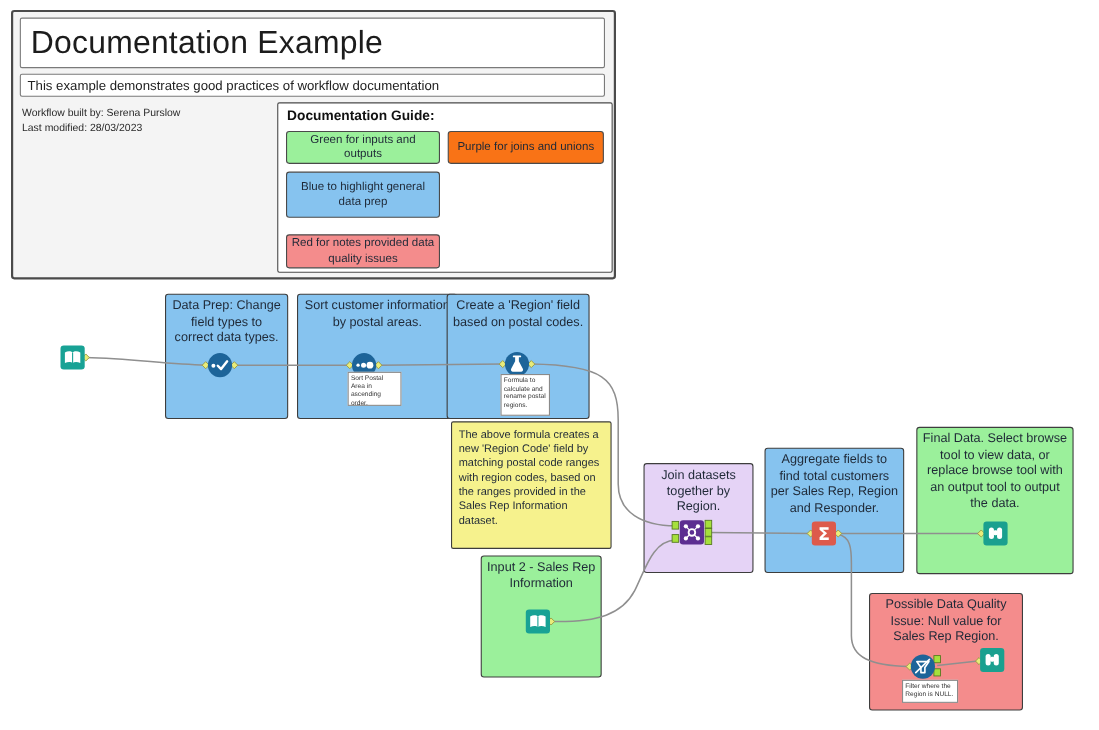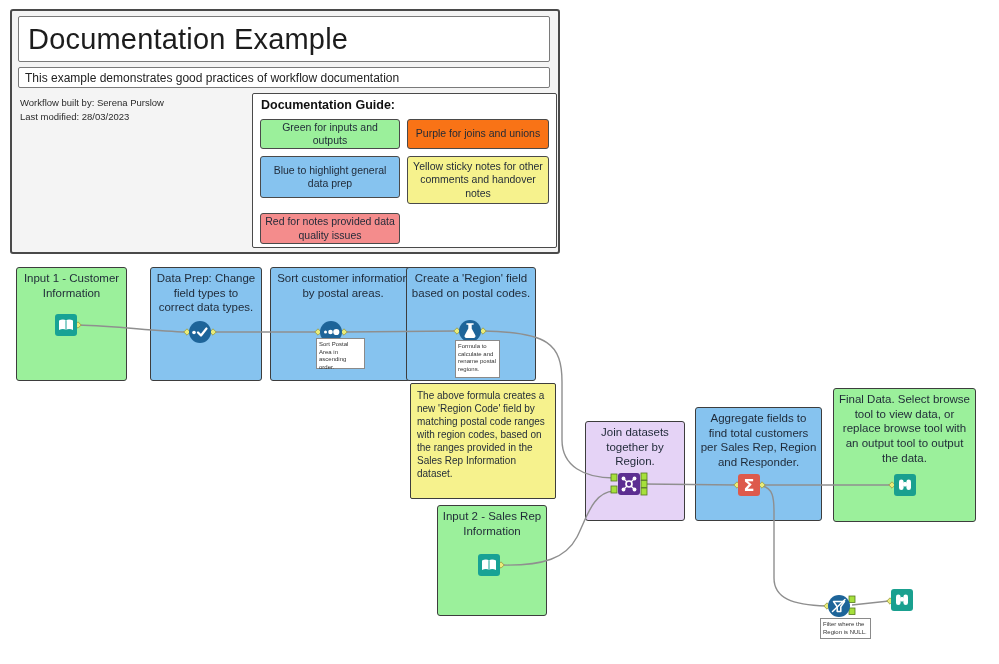--- a/index.html
+++ b/index.html
@@ -68,32 +68,26 @@
       <div class="guide-title">Documentation Guide:</div>
       <div class="chip chip-green">
         <span>Green for inputs and outputs</span>
       </div>
       <div class="chip chip-purple">
         <span>Purple for joins and unions</span>
       </div>
       <div class="chip chip-blue">
         <span>Blue to highlight general data prep</span>
       </div>
-      <div class="chip chip-yellow">
-        <span>Yellow sticky notes for other comments and handover notes</span>
-      </div>
       <div class="chip chip-red">
         <span>Red for notes provided data quality issues</span>
       </div>
     </div>
   </div>
 
-  <div class="node t-green" style="left:16px;top:267px;width:111px;height:114px">
-    <div class="nlabel">Input 1 - Customer Information</div>
-  </div>
   <div class="node t-blue" style="left:150px;top:267px;width:112px;height:114px">
     <div class="nlabel">Data Prep: Change field types to correct data types.</div>
   </div>
   <div class="node t-blue" style="left:270px;top:267px;width:146px;height:114px">
     <div class="nlabel">Sort customer information by postal areas.</div>
   </div>
   <div class="node t-blue" style="left:406px;top:267px;width:130px;height:114px">
     <div class="nlabel">Create a 'Region' field based on postal codes.</div>
   </div>
   <div class="sticky" style="left:410px;top:383px;width:146px;height:116px">
@@ -103,20 +97,23 @@
     <div class="nlabel">Join datasets together by Region.</div>
   </div>
   <div class="node t-blue" style="left:695px;top:407px;width:127px;height:114px">
     <div class="nlabel">Aggregate fields to find total customers per Sales Rep, Region and Responder.</div>
   </div>
   <div class="node t-green" style="left:833px;top:388px;width:143px;height:134px">
     <div class="nlabel">Final Data. Select browse tool to view data, or replace browse tool with an output tool to output the data.</div>
   </div>
   <div class="node t-green" style="left:437px;top:505px;width:110px;height:111px">
     <div class="nlabel">Input 2 - Sales Rep Information</div>
+  </div>
+  <div class="node t-red" style="left:790px;top:539px;width:140px;height:107px">
+    <div class="nlabel">Possible Data Quality Issue: Null value for Sales Rep Region.</div>
   </div>
 
   <div class="tool-note" style="left:316px;top:338px;width:49px;height:31px">
     <span>Sort Postal Area in ascending order.</span>
   </div>
   <div class="tool-note" style="left:455px;top:340px;width:45px;height:38px">
     <span>Formula to calculate and rename postal regions.</span>
   </div>
   <div class="tool-note" style="left:820px;top:618px;width:51px;height:21px">
     <span>Filter where the Region is NULL.</span>

